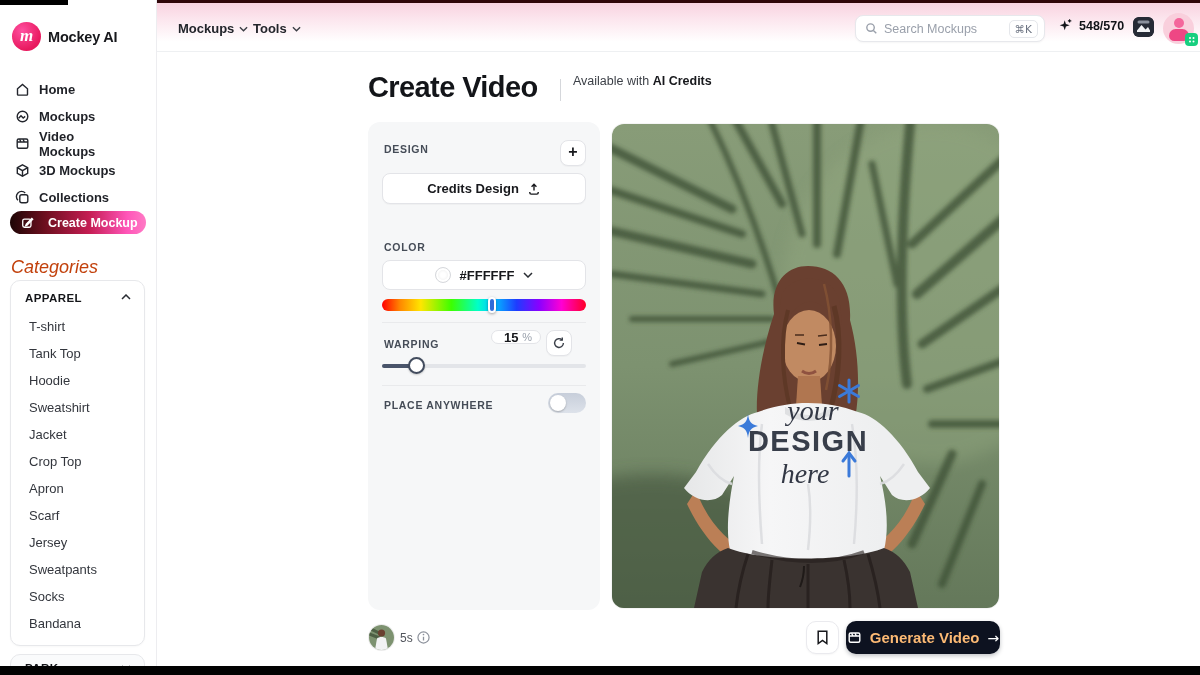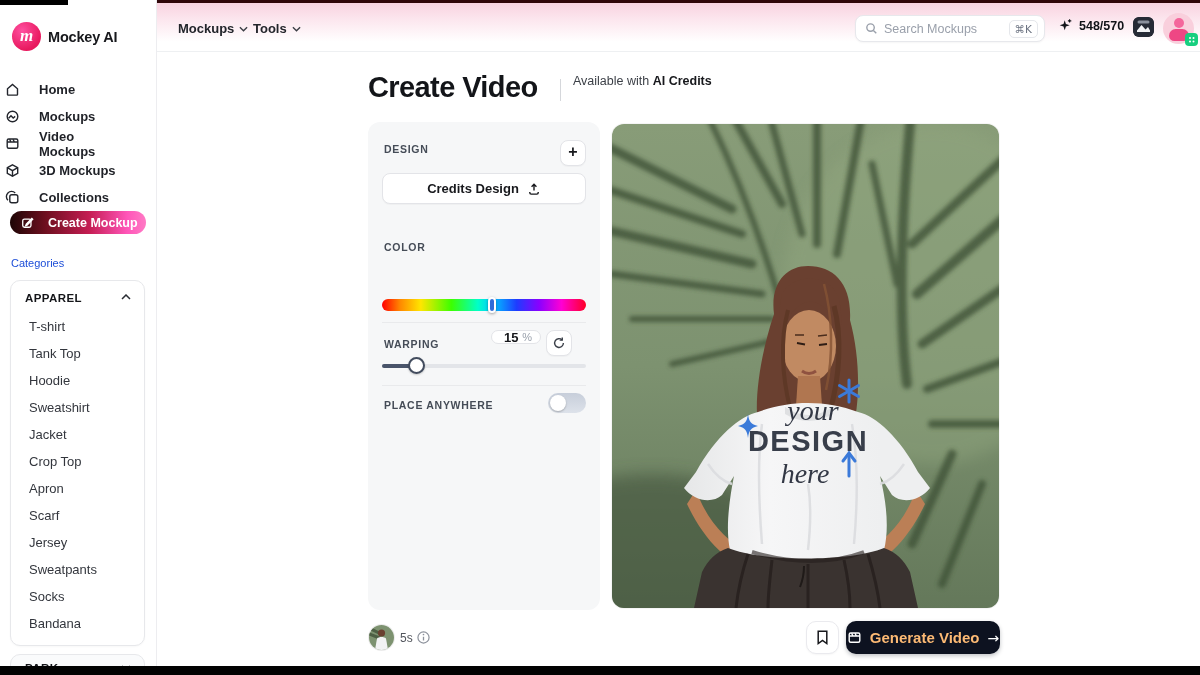--- a/index.html
+++ b/index.html
@@ -13,28 +13,28 @@
   .bar-top-line { left:157px; top:0; width:1043px; height:3px; background:#300609; z-index:60; }
   .bar-bottom { left:0; top:666px; width:1200px; height:9px; background:#020202; z-index:60; }
 
   
   .sidebar { left:0; top:0; width:157px; height:675px; background:#fff; border-right:1px solid #ededf0; z-index:5; }
   .logo { left:12px; top:22px; width:29px; height:29px; border-radius:50%;
           background:radial-gradient(circle at 35% 30%, #ff4fa0, #e8195e 70%);
           display:flex; align-items:center; justify-content:center; }
   .logo span { color:#fff; font-family:"Liberation Serif", serif; font-style:italic; font-weight:bold; font-size:17px; transform:translateY(-1px); }
   .brand { left:48px; top:29px; font-size:14.5px; font-weight:bold; letter-spacing:-.2px; }
-  .nav-item { left:0; width:130px; height:27px; display:flex; align-items:center; gap:19px; padding-left:5px; cursor:pointer; }
+  .nav-item { left:0; width:130px; height:27px; display:flex; align-items:center; gap:9px; padding-left:15px; cursor:pointer; }
   .nav-item .lbl { font-size:13px; font-weight:bold; color:#1f2127; }
   .icon15 { width:15px; height:15px; flex:0 0 15px; }
   .create-pill { left:10px; top:211px; width:136px; height:23px; border-radius:999px;
       background:linear-gradient(90deg,#1d0505 0%,#6e0f1f 26%,#c41d52 58%,#ff55b8 86%,#ff7ac5 100%);
       display:flex; align-items:center; gap:14px; padding-left:11px; cursor:pointer; }
   .create-pill .lbl { color:#fff; font-size:12.5px; font-weight:bold; }
-  .cats-label { left:11px; top:257px; font-size:11px; color:#1d4ed8; }
+  .cats-label { left:11px; top:257px; font-size:18px; color:#c2410c;font-style:italic; }
   .cat-card { left:10px; top:280px; width:135px; height:366px; background:#fff; border:1px solid #e7e8eb; border-radius:10px; box-shadow:0 1px 2px rgba(0,0,0,.03); }
   .cat-head { position:absolute; left:14px; top:11px; font-size:11.5px; font-weight:bold; letter-spacing:.4px; color:#141519; }
   .cat-chev { position:absolute; right:13px; top:13px; }
   .cat-item { position:absolute; left:18px; font-size:13px; color:#33363d; cursor:pointer; }
   .cat-card2 { left:10px; top:654px; width:135px; height:30px; background:#fafbfc; border:1px solid #e7e8eb; border-radius:10px; }
   .cat2-head { position:absolute; left:14px; top:7px; font-size:11.5px; font-weight:bold; letter-spacing:.4px; color:#141519; }
 
   
   .topbar { left:157px; top:0; width:1043px; height:52px;
       background:linear-gradient(180deg,#f8cfdd 0%,#fce6ee 38%,#ffffff 82%);
@@ -251,20 +251,27 @@
 
     <div class="upload-btn">
       <span class="lbl">Credits Design</span>
       <svg width="14" height="14" viewBox="0 0 15 15" fill="none" stroke="#17181c" stroke-width="1.5">
           <path d="M7.5 9V2.6M4.9 5 7.5 2.4 10.1 5"></path>
           <path d="M3 10.6v.9A1.5 1.5 0 0 0 4.5 13h6a1.5 1.5 0 0 0 1.5-1.5v-.9"></path>
         </svg>
     </div>
 
     <div class="sec-label" style="left:16px;top:119px">COLOR</div>
+    <div class="color-select">
+      <span class="swatch"></span>
+      <span class="lbl">#FFFFFF</span>
+      <svg width="10" height="6" viewBox="0 0 10 6" fill="none" stroke="#2a2d33" stroke-width="1.5">
+          <path d="M1 1l4 4 4-4"></path>
+        </svg>
+    </div>
     <div class="hue-bar">
       <div class="hue-thumb"></div>
     </div>
 
     <div class="divider" style="top:200px"></div>
 
     <div class="sec-label" style="left:16px;top:216px">WARPING</div>
     <div class="value-box">
       <span class="val">15</span>
       <span class="unit">%</span>

